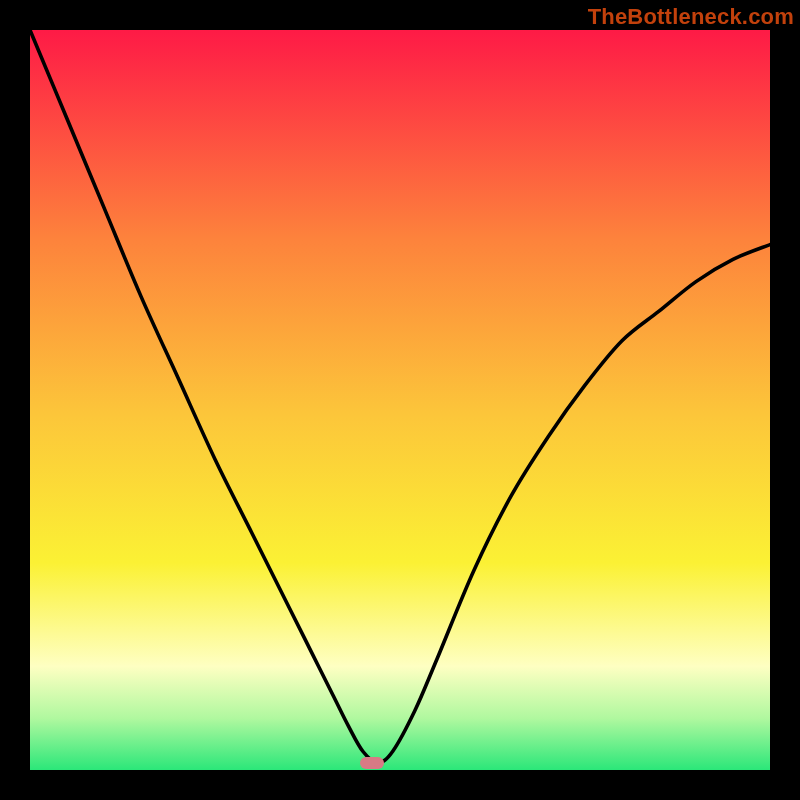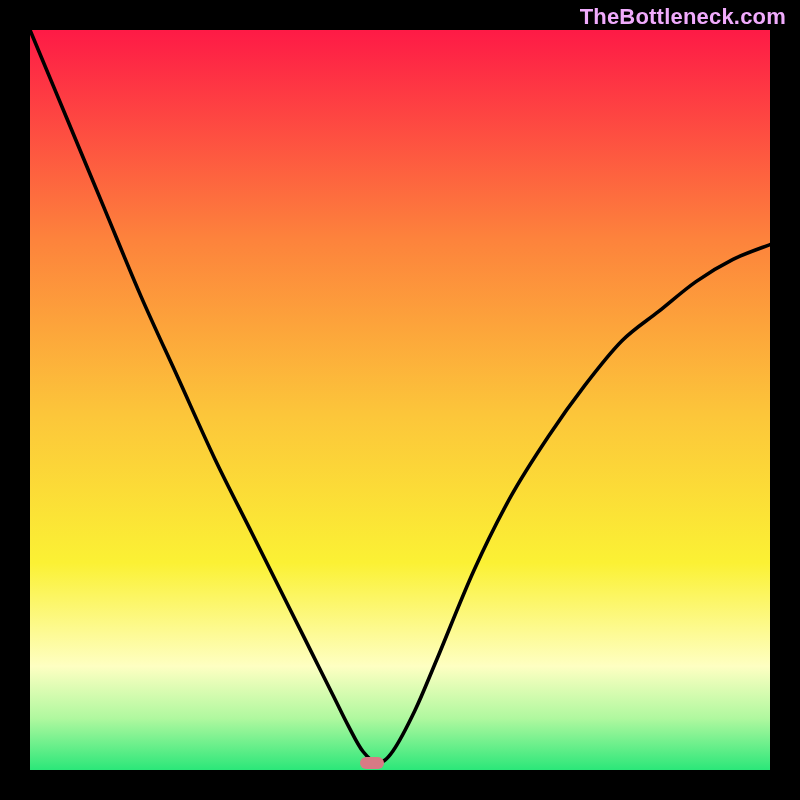--- a/index.html
+++ b/index.html
@@ -13,22 +13,22 @@
   }
   .frame {
     position: relative;
     width: 800px;
     height: 800px;
     background: #000;
   }
   .watermark {
     position: absolute;
     top: 4px;
-    right: 14px;
-    color: #f0abfc;
+    right: 6px;
+    color: #c2410c;
     font-size: 22px;
     font-weight: 600;
     letter-spacing: 0.2px;
     z-index: 4;
   }
   .plot {
     position: absolute;
     left: 30px;
     top: 30px;
     width: 740px;

